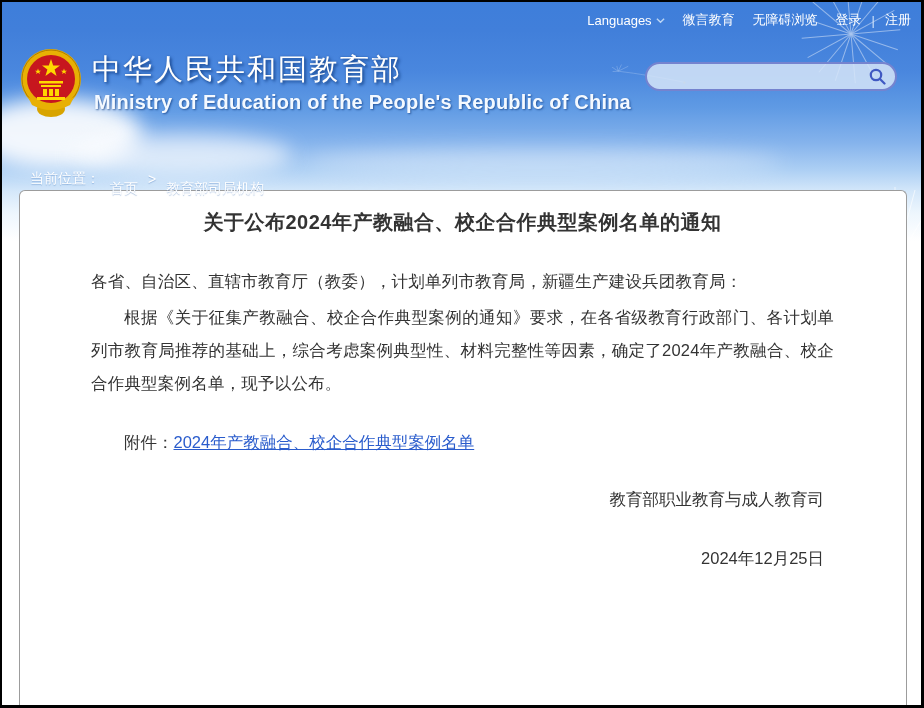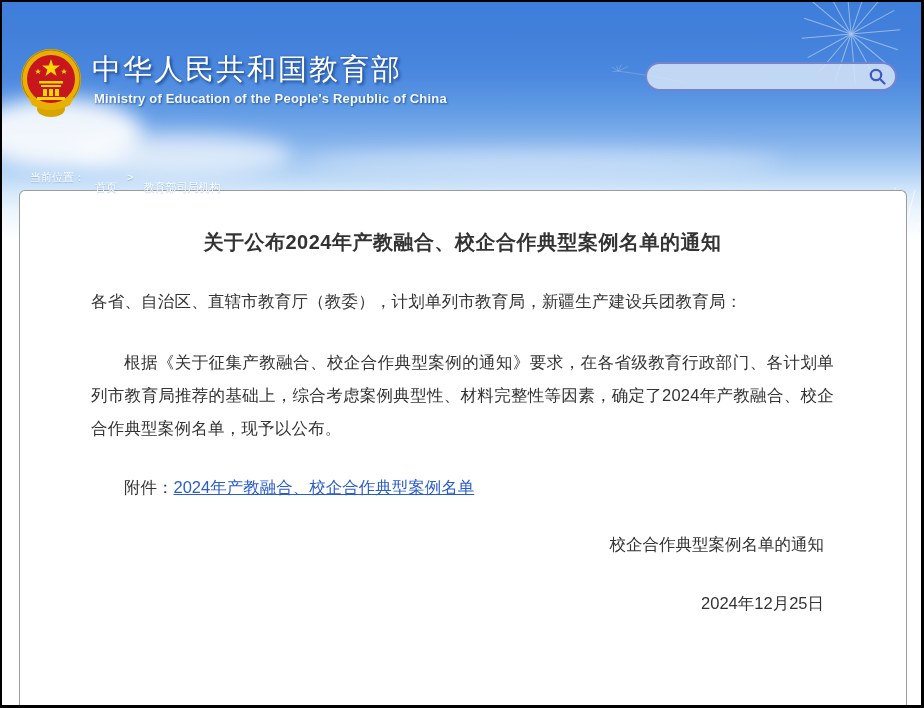--- a/index.html
+++ b/index.html
@@ -47,21 +47,21 @@
   .emblem { position: absolute; left: 18px; top: 5px; }
   .site-title {
     position: absolute; left: 90px; top: 8px;
     font-size: 29px; font-weight: normal; color: #fff; letter-spacing: 2px;
     text-shadow: 2px 2px 3px rgba(15,60,130,.8), 0 0 2px rgba(15,60,130,.5);
     white-space: nowrap;
     text-align: right;
   }
   .site-subtitle {
     position: absolute; left: 92px; top: 49px;
-    font-size: 13px; font-weight: bold; color: #f4f9ff;
+    font-size: 20px; font-weight: bold; color: #f4f9ff;
     text-shadow: 1px 1px 2px rgba(15,60,130,.7);
     white-space: nowrap; letter-spacing: .2px; text-align: right;
   }
   .searchbox {
     position: absolute; right: 24px; top: 20px;
     width: 252px; height: 29px;
     background: rgba(214,229,248,.85);
     border: 2px solid #7583cf; border-radius: 15px;
     display: flex; align-items: center;
   }
@@ -71,38 +71,38 @@
     font-family: "Liberation Sans", "DejaVu Sans", sans-serif;
   }
   .search-btn {
     width: 30px; height: 100%; background: transparent; border: none;
     display: flex; align-items: center; justify-content: center; cursor: pointer;
     padding-right: 6px;
   }
   
   .breadcrumb {
     position: absolute; left: 28px; top: 157px; z-index: 5;
-    font-size: 11px; color: #fff; display: flex; gap: 10px; align-items: center;
+    font-size: 14px; color: #fff; display: flex; gap: 10px; align-items: center;
     text-shadow: 0 1px 1px rgba(60,110,180,.4);
   }
   .breadcrumb a { color: #fff; text-decoration: none; cursor: pointer; margin-top: 21px; }
   
   .card {
     position: absolute; left: 17px; top: 188px; width: 888px; height: 517px;
     background: #fff; border: 1px solid #9c9c9c; border-bottom: none;
     border-radius: 6px 6px 0 0; z-index: 3;
-    padding: 38px 72px 0 71px;
+    padding: 18px 72px 0 71px;
     color: #333;
   }
   .doc-title {
     text-align: center; font-size: 20px; font-weight: bold; color: #333;
     line-height: 26px; letter-spacing: .5px;
   }
   .doc-body { margin-top: 30px; font-size: 16.5px; line-height: 33px; color: #333; }
-  .para { margin-top: 28px; text-indent: 2em; text-align: justify; letter-spacing: .2px; }
+  .para { margin-top: 3px; text-indent: 2em; text-align: justify; letter-spacing: .2px; }
   .salutation { margin-top: 12px; text-indent: 0; }
   .attachment { margin-top: 26px; text-indent: 2em; }
   .attachment a { color: #2a5ccc; text-decoration: underline; cursor: pointer; text-align: right; }
   .signature { margin-top: 24px; text-align: right; padding-right: 10px; }
   .doc-date { margin-top: 26px; text-align: right; padding-right: 10px; }
 </style>
 </head>
 <body>
 
 <div class="page">
@@ -172,20 +172,33 @@
         <line x1="0" y1="0" x2="-14" y2="-16"></line>
           <line x1="0" y1="0" x2="0" y2="-20"></line>
         <line x1="0" y1="0" x2="14" y2="-16"></line>
           <line x1="0" y1="0" x2="-20" y2="-4"></line>
         <line x1="0" y1="0" x2="20" y2="-4"></line>
       </g>
       <circle cx="121" cy="61" r="2" fill="#c8a24a" stroke="none"></circle>
     </g>
   </svg>
 
+  <div class="topbar">
+    <span class="tb-item languages">
+      <span>Languages</span>
+      <svg class="chev" viewBox="0 0 10 10">
+          <polyline points="1,3 5,7 9,3" fill="none" stroke="#bcd6f5" stroke-width="1.6"></polyline>
+        </svg>
+    </span>
+    <a class="tb-item">微言教育</a>
+    <a class="tb-item">无障碍浏览</a>
+    <a class="tb-item">登录</a>
+    <span class="tb-divider">|</span>
+    <a class="tb-item">注册</a>
+  </div>
 
   <div class="header">
     <svg class="emblem" width="62" height="72" viewBox="0 0 62 72">
       <ellipse cx="31" cy="62" rx="14" ry="8" fill="#d8a400"></ellipse>
       <circle cx="31" cy="32" r="30" fill="#e8b004"></circle>
       <circle cx="31" cy="32" r="29" fill="none" stroke="#b07d00" stroke-width="1"></circle>
       <circle cx="31" cy="32" r="24" fill="#c7161e"></circle>
       <polygon points="31,12 33.2,18.5 40,18.5 34.6,22.6 36.6,29 31,25 25.4,29 27.4,22.6 22,18.5 28.8,18.5" fill="#ffd700"></polygon>
       <polygon points="18,21 19,23.6 21.8,23.6 19.6,25.3 20.4,27.9 18,26.3 15.6,27.9 16.4,25.3 14.2,23.6 17,23.6" fill="#ffd700" transform="scale(.8) translate(4.5,6)"></polygon>
       <polygon points="44,21 45,23.6 47.8,23.6 45.6,25.3 46.4,27.9 44,26.3 41.6,27.9 42.4,25.3 40.2,23.6 43,23.6" fill="#ffd700" transform="scale(.8) translate(11,6)"></polygon>
@@ -218,18 +231,18 @@
   </div>
 
   <div class="card">
     <h1 class="doc-title">关于公布2024年产教融合、校企合作典型案例名单的通知</h1>
     <div class="doc-body">
       <p class="para salutation">各省、自治区、直辖市教育厅（教委），计划单列市教育局，新疆生产建设兵团教育局：</p>
       <p class="para">根据《关于征集产教融合、校企合作典型案例的通知》要求，在各省级教育行政部门、各计划单列市教育局推荐的基础上，综合考虑案例典型性、材料完整性等因素，确定了2024年产教融合、校企合作典型案例名单，现予以公布。</p>
       <p class="attachment">
         <span>附件：</span><a>2024年产教融合、校企合作典型案例名单</a>
       </p>
-      <p class="signature">校企合作典型案例名单的通知</p>
+      <p class="signature">教育部职业教育与成人教育司</p>
       <p class="doc-date">2024年12月25日</p>
     </div>
   </div>
 
 </div>
 
 </body></html>

